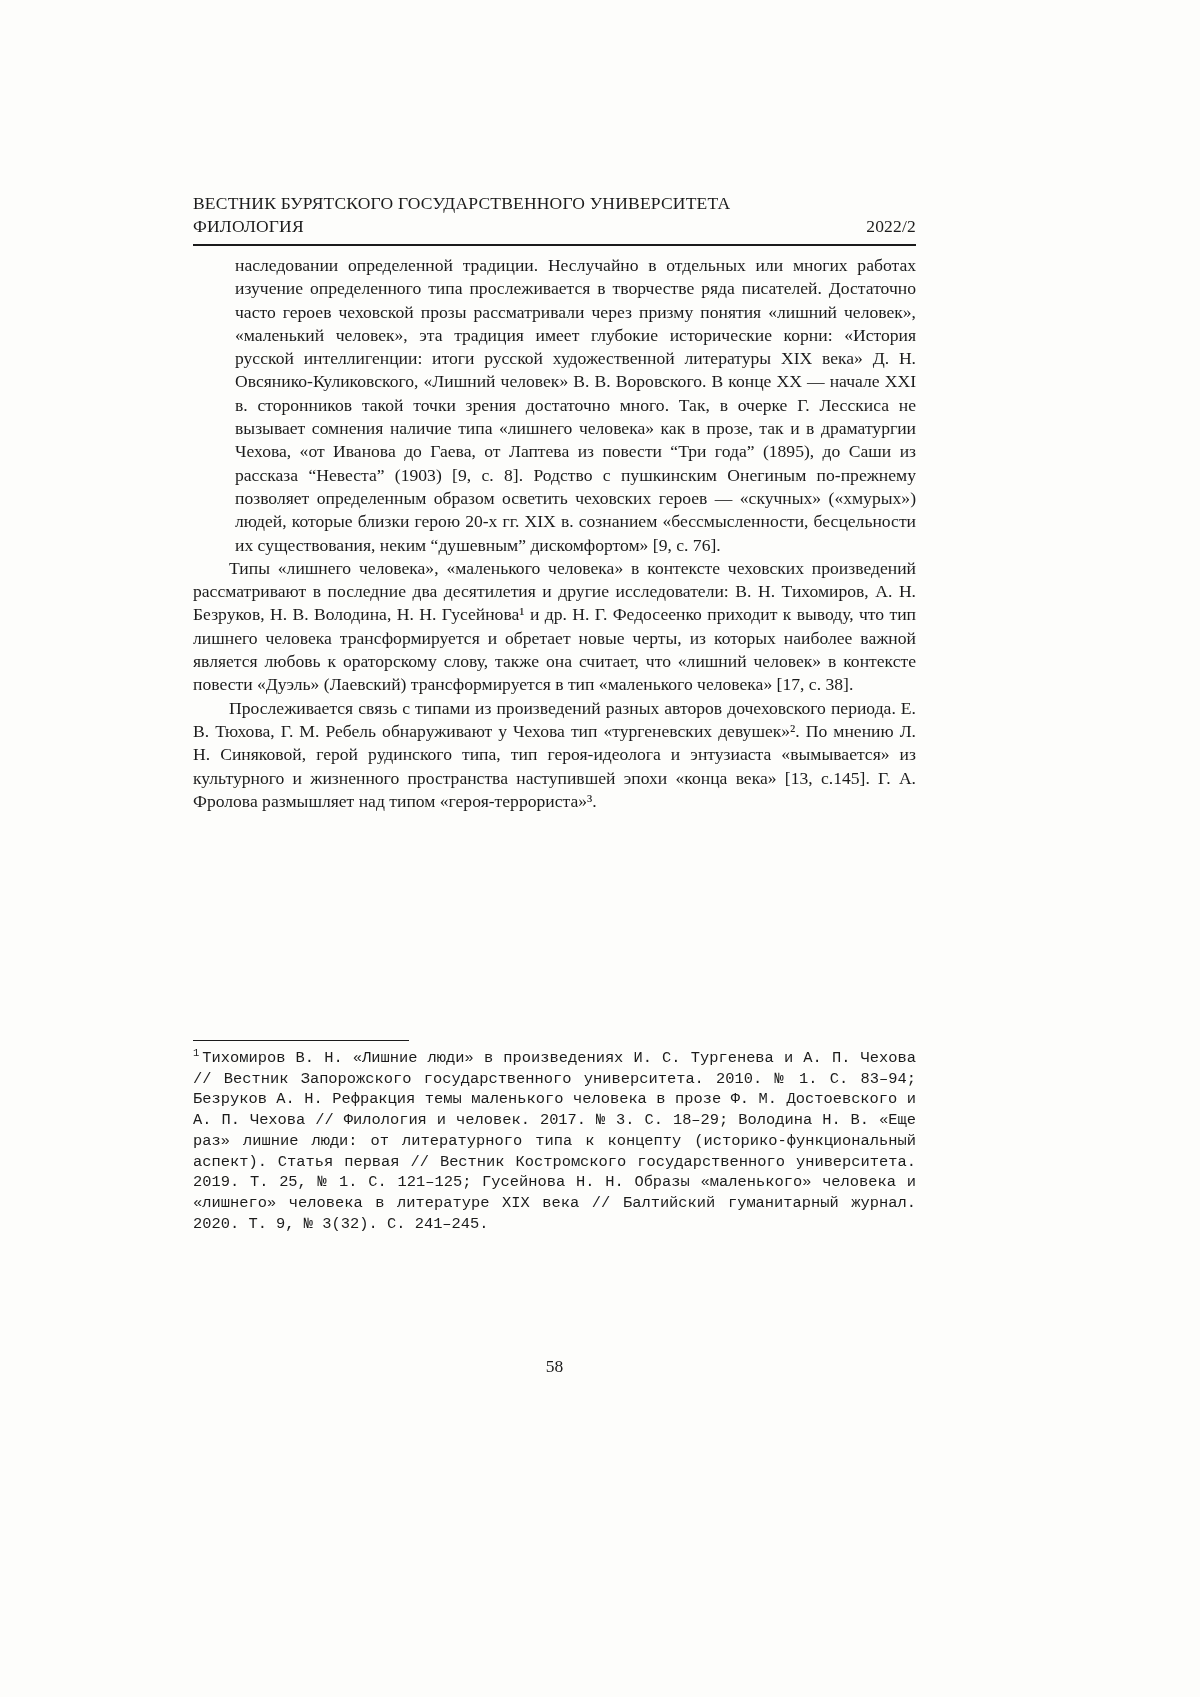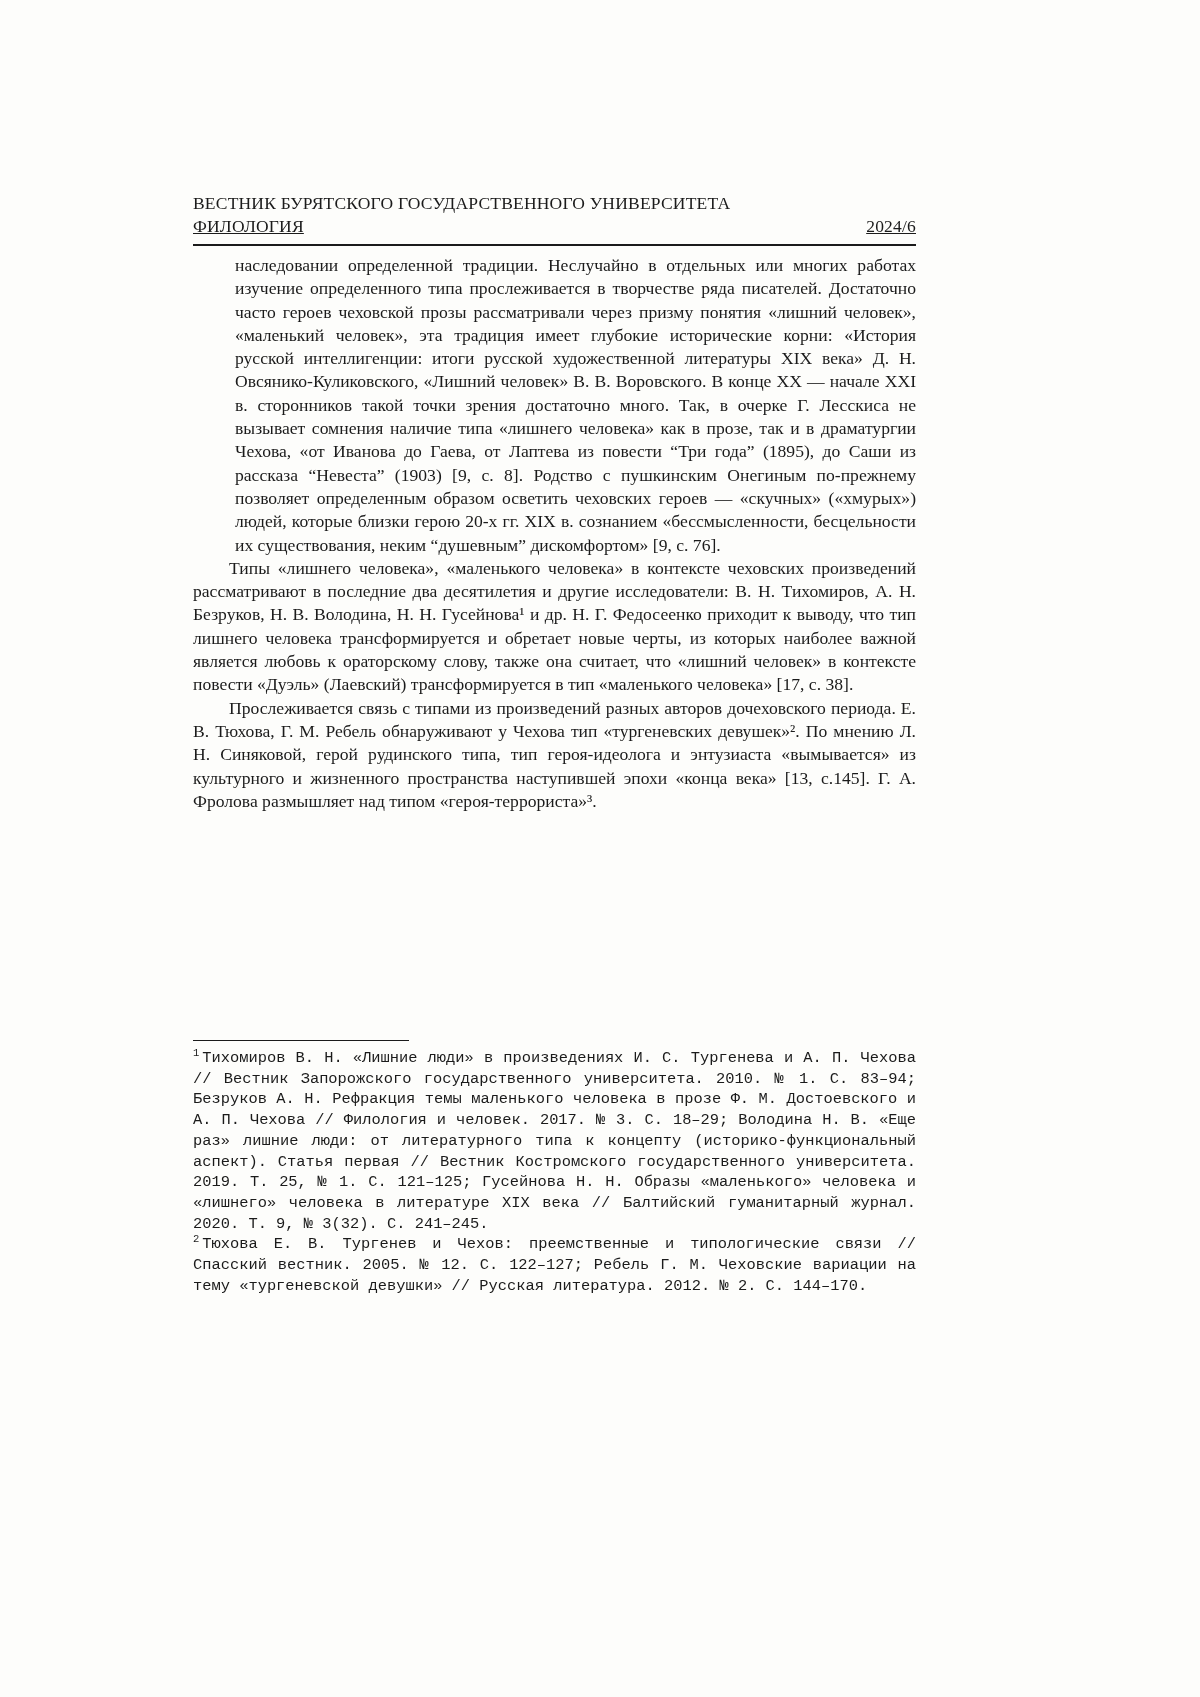--- a/index.html
+++ b/index.html
@@ -23,21 +23,20 @@
     top: 192px;
     width: 723px;
     font-size: 17.5px;
     line-height: 23px;
     letter-spacing: 0.2px;
   }
   .header-line2 {
     display: flex;
     justify-content: space-between;
     align-items: baseline;
-    text-decoration: underline;
   }
   .header-rule {
     border-bottom: 2.5px solid #1b1b1b;
     margin-top: 6px;
   }
   .body-text {
     position: absolute;
     left: 193px;
     top: 254px;
     width: 723px;
@@ -80,31 +79,31 @@
 </style>
 </head>
 <body>
 
 <div class="page">
 
   <header class="page-header">
     <div class="header-line1">ВЕСТНИК БУРЯТСКОГО ГОСУДАРСТВЕННОГО УНИВЕРСИТЕТА</div>
     <div class="header-line2">
       <span>ФИЛОЛОГИЯ</span>
-      <span>2024/6</span>
+      <span>2022/2</span>
     </div>
     <div class="header-rule"></div>
   </header>
 
   <main class="body-text">
     <p class="para no-indent">наследовании определенной традиции. Неслучайно в отдельных или многих работах изучение определенного типа прослеживается в творчестве ряда писателей. Достаточно часто героев чеховской прозы рассматривали через призму понятия «лишний человек», «маленький человек», эта традиция имеет глубокие исторические корни: «История русской интеллигенции: итоги русской художественной литературы XIX века» Д. Н. Овсянико-Куликовского, «Лишний человек» В. В. Воровского. В конце XX — начале XXI в. сторонников такой точки зрения достаточно много. Так, в очерке Г. Лесскиса не вызывает сомнения наличие типа «лишнего человека» как в прозе, так и в драматургии Чехова, «от Иванова до Гаева, от Лаптева из повести “Три года” (1895), до Саши из рассказа “Невеста” (1903) [9, с. 8]. Родство с пушкинским Онегиным по-прежнему позволяет определенным образом осветить чеховских героев — «скучных» («хмурых») людей, которые близки герою 20-х гг. XIX в. сознанием «бессмысленности, бесцельности их существования, неким “душевным” дискомфортом» [9, с. 76].</p>
     <p class="para">Типы «лишнего человека», «маленького человека» в контексте чеховских произведений рассматривают в последние два десятилетия и другие исследователи: В. Н. Тихомиров, А. Н. Безруков, Н. В. Володина, Н. Н. Гусейнова¹ и др. Н. Г. Федосеенко приходит к выводу, что тип лишнего человека трансформируется и обретает новые черты, из которых наиболее важной является любовь к ораторскому слову, также она считает, что «лишний человек» в контексте повести «Дуэль» (Лаевский) трансформируется в тип «маленького человека» [17, с. 38].</p>
     <p class="para">Прослеживается связь с типами из произведений разных авторов дочеховского периода. Е. В. Тюхова, Г. М. Ребель обнаруживают у Чехова тип «тургеневских девушек»². По мнению Л. Н. Синяковой, герой рудинского типа, тип героя-идеолога и энтузиаста «вымывается» из культурного и жизненного пространства наступившей эпохи «конца века» [13, с.145]. Г. А. Фролова размышляет над типом «героя-террориста»³.</p>
   </main>
 
   <footer class="footnotes">
     <div class="footnote-rule"></div>
     <p class="footnote"><sup>1</sup><span>Тихомиров В. Н. «Лишние люди» в произведениях И. С. Тургенева и А. П. Чехова // Вестник Запорожского государственного университета. 2010. № 1. С. 83–94; Безруков А. Н. Рефракция темы маленького человека в прозе Ф. М. Достоевского и А. П. Чехова // Филология и человек. 2017. № 3. С. 18–29; Володина Н. В. «Еще раз» лишние люди: от литературного типа к концепту (историко-функциональный аспект). Статья первая // Вестник Костромского государственного университета. 2019. Т. 25, № 1. С. 121–125; Гусейнова Н. Н. Образы «маленького» человека и «лишнего» человека в литературе XIX века // Балтийский гуманитарный журнал. 2020. Т. 9, № 3(32). С. 241–245.</span></p>
-    <p class="footnote"><sup>2</sup><span>Тюхова Е. В. Тургенев и Чехов: преемственные и типологические связи // Спасский вестник. 2005. № 12. С. 122–127; Ребель Г. М. Чеховские вариации на тему «тургеневской девушки» // Русская литература. 2012. № 2. С. 144–170.</span></p>
   </footer>
 
+  <div class="page-number">58</div>
 
 </div>
 
 </body></html>

